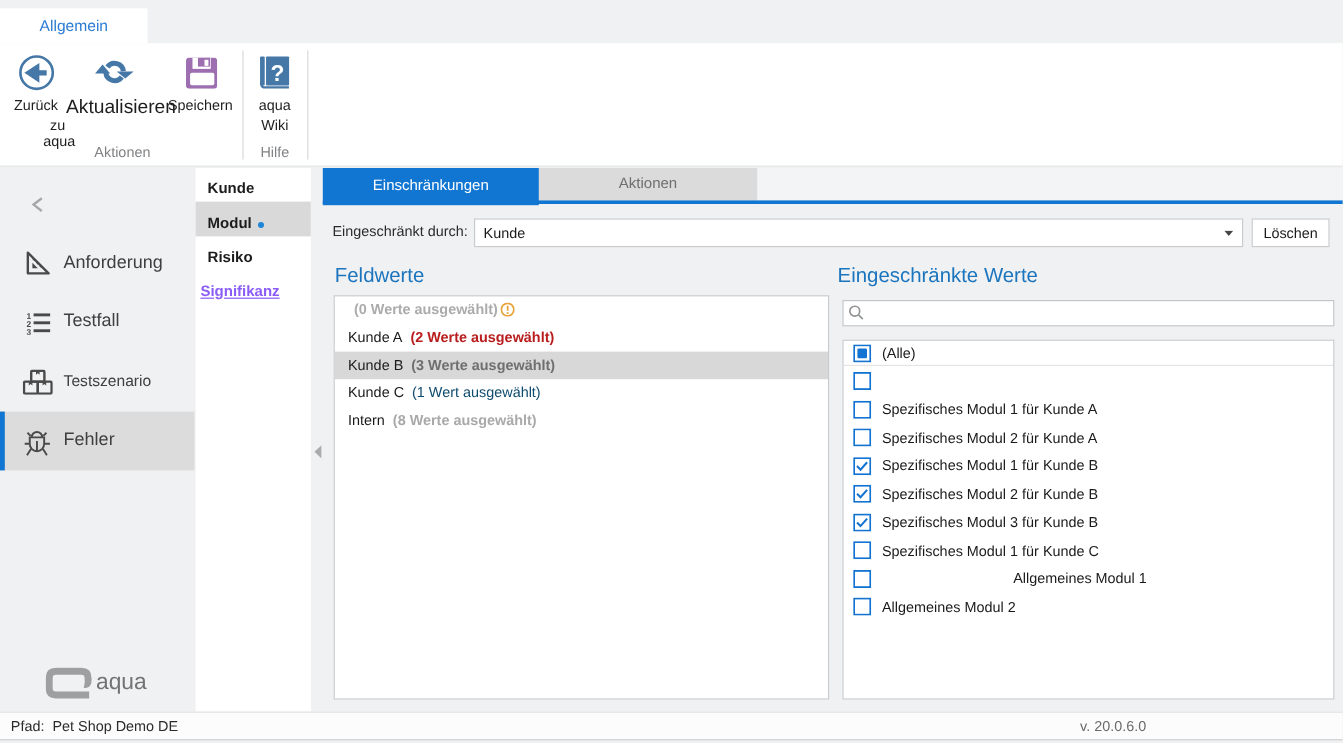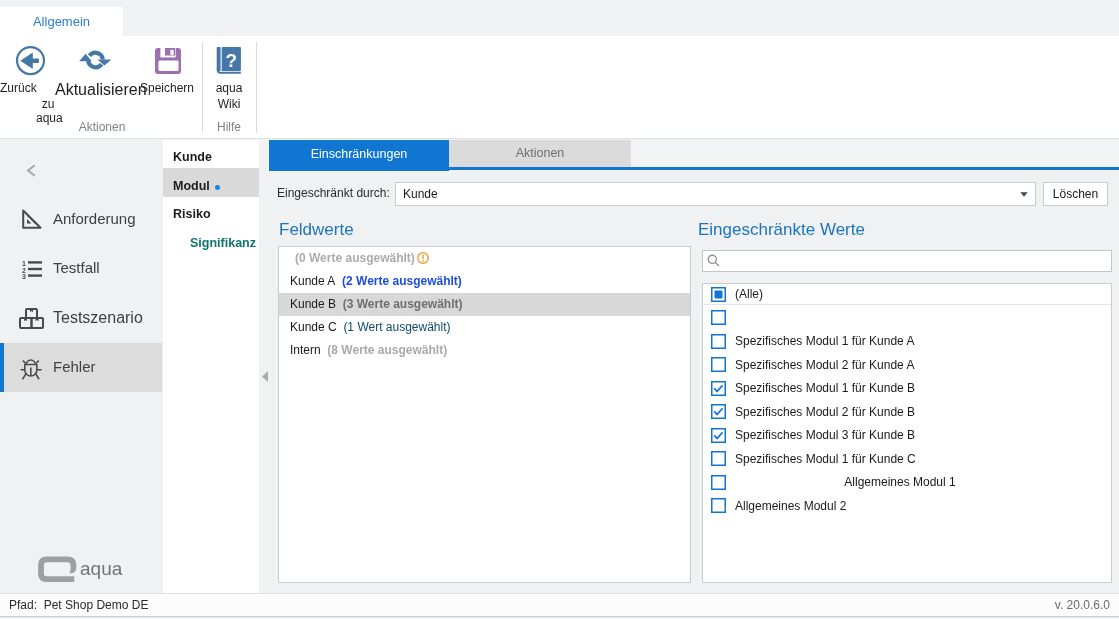--- a/index.html
+++ b/index.html
@@ -18,21 +18,21 @@
 
 <div class="abs" style="left:202px;top:42px;width:1px;height:91px;background:#d9dadb;"></div>
 <div class="abs" style="left:256px;top:42px;width:1px;height:91px;background:#d9dadb;"></div>
 
 <div class="abs" style="left:15px;top:45px;width:31px;height:31px;">
 <svg width="31" height="31" viewBox="0 0 31 31">
   <circle cx="15.5" cy="15.6" r="13.5" fill="none" stroke="#4577a7" stroke-width="2.2"></circle>
   <path d="M5.3 15.7 L17.8 7.4 L17.8 13.6 L23.9 13.6 L23.9 18.0 L17.8 18.0 L17.8 24.0 Z" fill="#4577a7"></path>
 </svg>
 </div>
-<div class="abs" style="left:0px;top:81px;width:60px;height:16px;text-align:left;font-size:12px;color:#1e1e1e;">Zurück</div>
+<div class="abs" style="left:0px;top:81px;width:60px;height:16px;text-align:center;font-size:12px;color:#1e1e1e;">Zurück</div>
 <div class="abs" style="left:0px;top:97px;width:60px;height:16px;text-align:center;font-size:12px;color:#1e1e1e;padding-left:36px;">zu aqua</div>
 
 <div class="abs" style="left:79px;top:49px;width:33px;height:23px;">
 <svg width="33" height="23" viewBox="0 0 33 23">
   <path d="M10.5 6.8 A 7.4 7.4 0 0 1 23.8 10.4" fill="none" stroke="#4577a7" stroke-width="4.2"></path>
   <path d="M22.5 15.2 A 7.4 7.4 0 0 1 9.2 11.6" fill="none" stroke="#4577a7" stroke-width="4.2"></path>
   <path d="M0.2 12.2 L12.8 12.2 L6.5 4.8 Z" fill="#4577a7"></path>
   <path d="M18.3 10.6 L32.4 10.6 L25.4 16.4 Z" fill="#4577a7"></path>
 </svg>
 </div>
@@ -69,21 +69,21 @@
 <svg width="12" height="13" viewBox="0 0 12 13">
       <path d="M9.8 1.2 L3 6.5 L9.8 11.8" fill="none" stroke="#a7a7a7" stroke-width="2"></path>
     </svg>
 </div>
 
 <div class="abs" style="left:0;top:343px;width:162px;height:49px;background:#dcdcdd;"></div>
 <div class="abs" style="left:0;top:343px;width:4px;height:49px;background:#1176d2;"></div>
 
 <div class="abs" style="left:53px;top:209px;width:105px;height:20px;line-height:20px;font-size:15px;color:#3f3f3f;">Anforderung</div>
 <div class="abs" style="left:53px;top:258px;width:105px;height:20px;line-height:20px;font-size:15px;color:#3f3f3f;">Testfall</div>
-<div class="abs" style="left:53px;top:308px;width:105px;height:20px;line-height:20px;font-size:16px;color:#3f3f3f;">Testszenario</div>
+<div class="abs" style="left:53px;top:308px;width:105px;height:20px;line-height:20px;font-size:13px;color:#3f3f3f;">Testszenario</div>
 <div class="abs" style="left:53px;top:357px;width:105px;height:20px;line-height:20px;font-size:15px;color:#3f3f3f;">Fehler</div>
 
 <div class="abs" style="left:21px;top:209px;width:21px;height:21px;">
 <svg width="21" height="21" viewBox="0 0 21 21">
   <path d="M2.2 1.5 L19.5 18.8 L2.2 18.8 Z" fill="none" stroke="#4a4a4a" stroke-width="2" stroke-linejoin="round"></path>
   <path d="M6 10 L6 14.5 L10.5 14.5 Z" fill="#4a4a4a"></path>
   <path d="M6.5 6.5 l1.8 1.8 M9.3 9.3 l1.8 1.8 M12.1 12.1 l1.8 1.8" stroke="#4a4a4a" stroke-width="1.4"></path>
 </svg>
 </div>
 
@@ -130,21 +130,21 @@
 </svg>
 </div>
 <div class="abs" style="left:80px;top:558px;width:60px;height:22px;line-height:22px;font-size:19px;color:#717375;">aqua</div>
 
 <div class="abs" style="left:163px;top:140px;width:96px;height:453px;background:#ffffff;"></div>
 <div class="abs" style="left:163px;top:168px;width:96px;height:29px;background:#d9d9d9;"></div>
 <div class="abs" style="left:173px;top:148px;width:80px;height:19px;line-height:19px;font-size:12.5px;font-weight:bold;color:#1c1c1c;">Kunde</div>
 <div class="abs" style="left:173px;top:177px;width:80px;height:19px;line-height:19px;font-size:12.5px;font-weight:bold;color:#1c1c1c;">Modul</div>
 <div class="abs" style="left:215px;top:185px;width:5px;height:5px;border-radius:50%;background:#1e86d8;"></div>
 <div class="abs" style="left:173px;top:205px;width:80px;height:19px;line-height:19px;font-size:12.5px;font-weight:bold;color:#1c1c1c;">Risiko</div>
-<div class="abs" style="left:190px;top:234px;width:86px;height:19px;line-height:19px;font-size:12.5px;font-weight:bold;color:#0f766e;">Signifikanz</div>
+<div class="abs" style="left:167px;top:234px;width:86px;height:19px;line-height:19px;font-size:12.5px;font-weight:bold;color:#8b5cf6;text-decoration:underline;">Signifikanz</div>
 
 <div class="abs" style="left:262px;top:371px;width:6px;height:11px;">
 <svg width="6" height="11" viewBox="0 0 6 11">
       <path d="M6 0 L0 5.5 L6 11 Z" fill="#ababab"></path>
     </svg>
 </div>
 
 <div class="abs" style="left:631px;top:140px;width:488px;height:28px;background:#f3f4f5;"></div>
 <div class="abs" style="left:449px;top:140px;width:182px;height:27px;background:#dbdbdb;"></div>
 <div class="abs" style="left:449px;top:140px;width:182px;height:27px;line-height:27px;text-align:center;font-size:12.5px;color:#6f6f6f;">Aktionen</div>
@@ -168,21 +168,21 @@
 <div class="abs" style="left:278px;top:246px;width:413px;height:337px;background:#ffffff;border:1px solid #c9cbcd;"></div>
 <div class="abs" style="left:279px;top:293px;width:411px;height:23px;background:#d8d8d8;"></div>
 <div class="abs" style="left:295px;top:247px;width:380px;height:22px;line-height:22px;font-size:12px;font-weight:bold;color:#ababab;">(0 Werte ausgewählt)</div>
 <div class="abs" style="left:417px;top:252px;width:12px;height:12px;">
 <svg width="12" height="12" viewBox="0 0 12 12">
   <circle cx="6" cy="6" r="5.2" fill="none" stroke="#e8a33d" stroke-width="1.5"></circle>
   <rect x="5.3" y="2.8" width="1.5" height="4.2" fill="#e8a33d"></rect>
   <rect x="5.3" y="8.1" width="1.5" height="1.5" fill="#e8a33d"></rect>
 </svg>
 </div>
-<div class="abs" style="left:290px;top:270px;width:380px;height:22px;line-height:22px;font-size:12px;color:#1a1a1a;">Kunde A&nbsp; <span style="font-weight:bold;color:#1d4ed8;">(2 Werte ausgewählt)</span></div>
+<div class="abs" style="left:290px;top:270px;width:380px;height:22px;line-height:22px;font-size:12px;color:#1a1a1a;">Kunde A&nbsp; <span style="font-weight:bold;color:#b91c1c;">(2 Werte ausgewählt)</span></div>
 <div class="abs" style="left:290px;top:293px;width:380px;height:23px;line-height:23px;font-size:12px;color:#1a1a1a;">Kunde B&nbsp; <span style="font-weight:bold;color:#6f6f6f;">(3 Werte ausgewählt)</span></div>
 <div class="abs" style="left:290px;top:316px;width:380px;height:23px;line-height:23px;font-size:12px;color:#1a1a1a;">Kunde C&nbsp; <span style="font-weight:normal;color:#0c4a6e;">(1 Wert ausgewählt)</span></div>
 <div class="abs" style="left:290px;top:339px;width:380px;height:23px;line-height:23px;font-size:12px;color:#1a1a1a;">Intern&nbsp; <span style="font-weight:bold;color:#a9a9a9;">(8 Werte ausgewählt)</span></div>
 
 <div class="abs" style="left:702px;top:250px;width:410px;height:22px;background:#ffffff;border:1px solid #c3c6c8;"></div>
 <div class="abs" style="left:707px;top:254px;width:13px;height:13px;">
 <svg width="13" height="13" viewBox="0 0 13 13">
   <circle cx="5.3" cy="5.3" r="4.1" fill="none" stroke="#919395" stroke-width="1.4"></circle>
   <path d="M8.4 8.4 L12 12" stroke="#919395" stroke-width="1.4"></path>
 </svg>
@@ -250,13 +250,13 @@
 <div class="abs" style="left:735px;top:471px;width:330px;height:22px;line-height:22px;font-size:12px;color:#1a1a1a;text-align:center;">Allgemeines Modul 1</div>
 <div class="abs" style="left:711px;top:498px;width:15px;height:15px;">
     <svg width="15" height="15" viewBox="0 0 15 15">
       <rect x="0.75" y="0.75" width="13.5" height="13.5" fill="#ffffff" stroke="#1273d2" stroke-width="1.5"></rect>
     </svg>
   </div>
 <div class="abs" style="left:735px;top:495px;width:330px;height:22px;line-height:22px;font-size:12px;color:#1a1a1a;">Allgemeines Modul 2</div>
 
 <div class="abs" style="left:0;top:593px;width:1119px;height:24px;background:#fcfcfc;border-top:1px solid #e0e1e2;border-bottom:1px solid #cacbcc;"></div>
 <div class="abs" style="left:9px;top:594px;width:400px;height:22px;line-height:22px;font-size:12px;color:#2b2b2b;">Pfad:&nbsp; Pet Shop Demo DE</div>
-<div class="abs" style="left:900px;top:594px;width:210px;height:22px;line-height:22px;font-size:12px;color:#6b6b6b;text-align:right;">v. 20.0.6.0</div>
+<div class="abs" style="left:900px;top:594px;width:210px;height:22px;line-height:22px;font-size:12px;color:#6b6b6b;text-align:left;">v. 20.0.6.0</div>
 
 </body></html>

